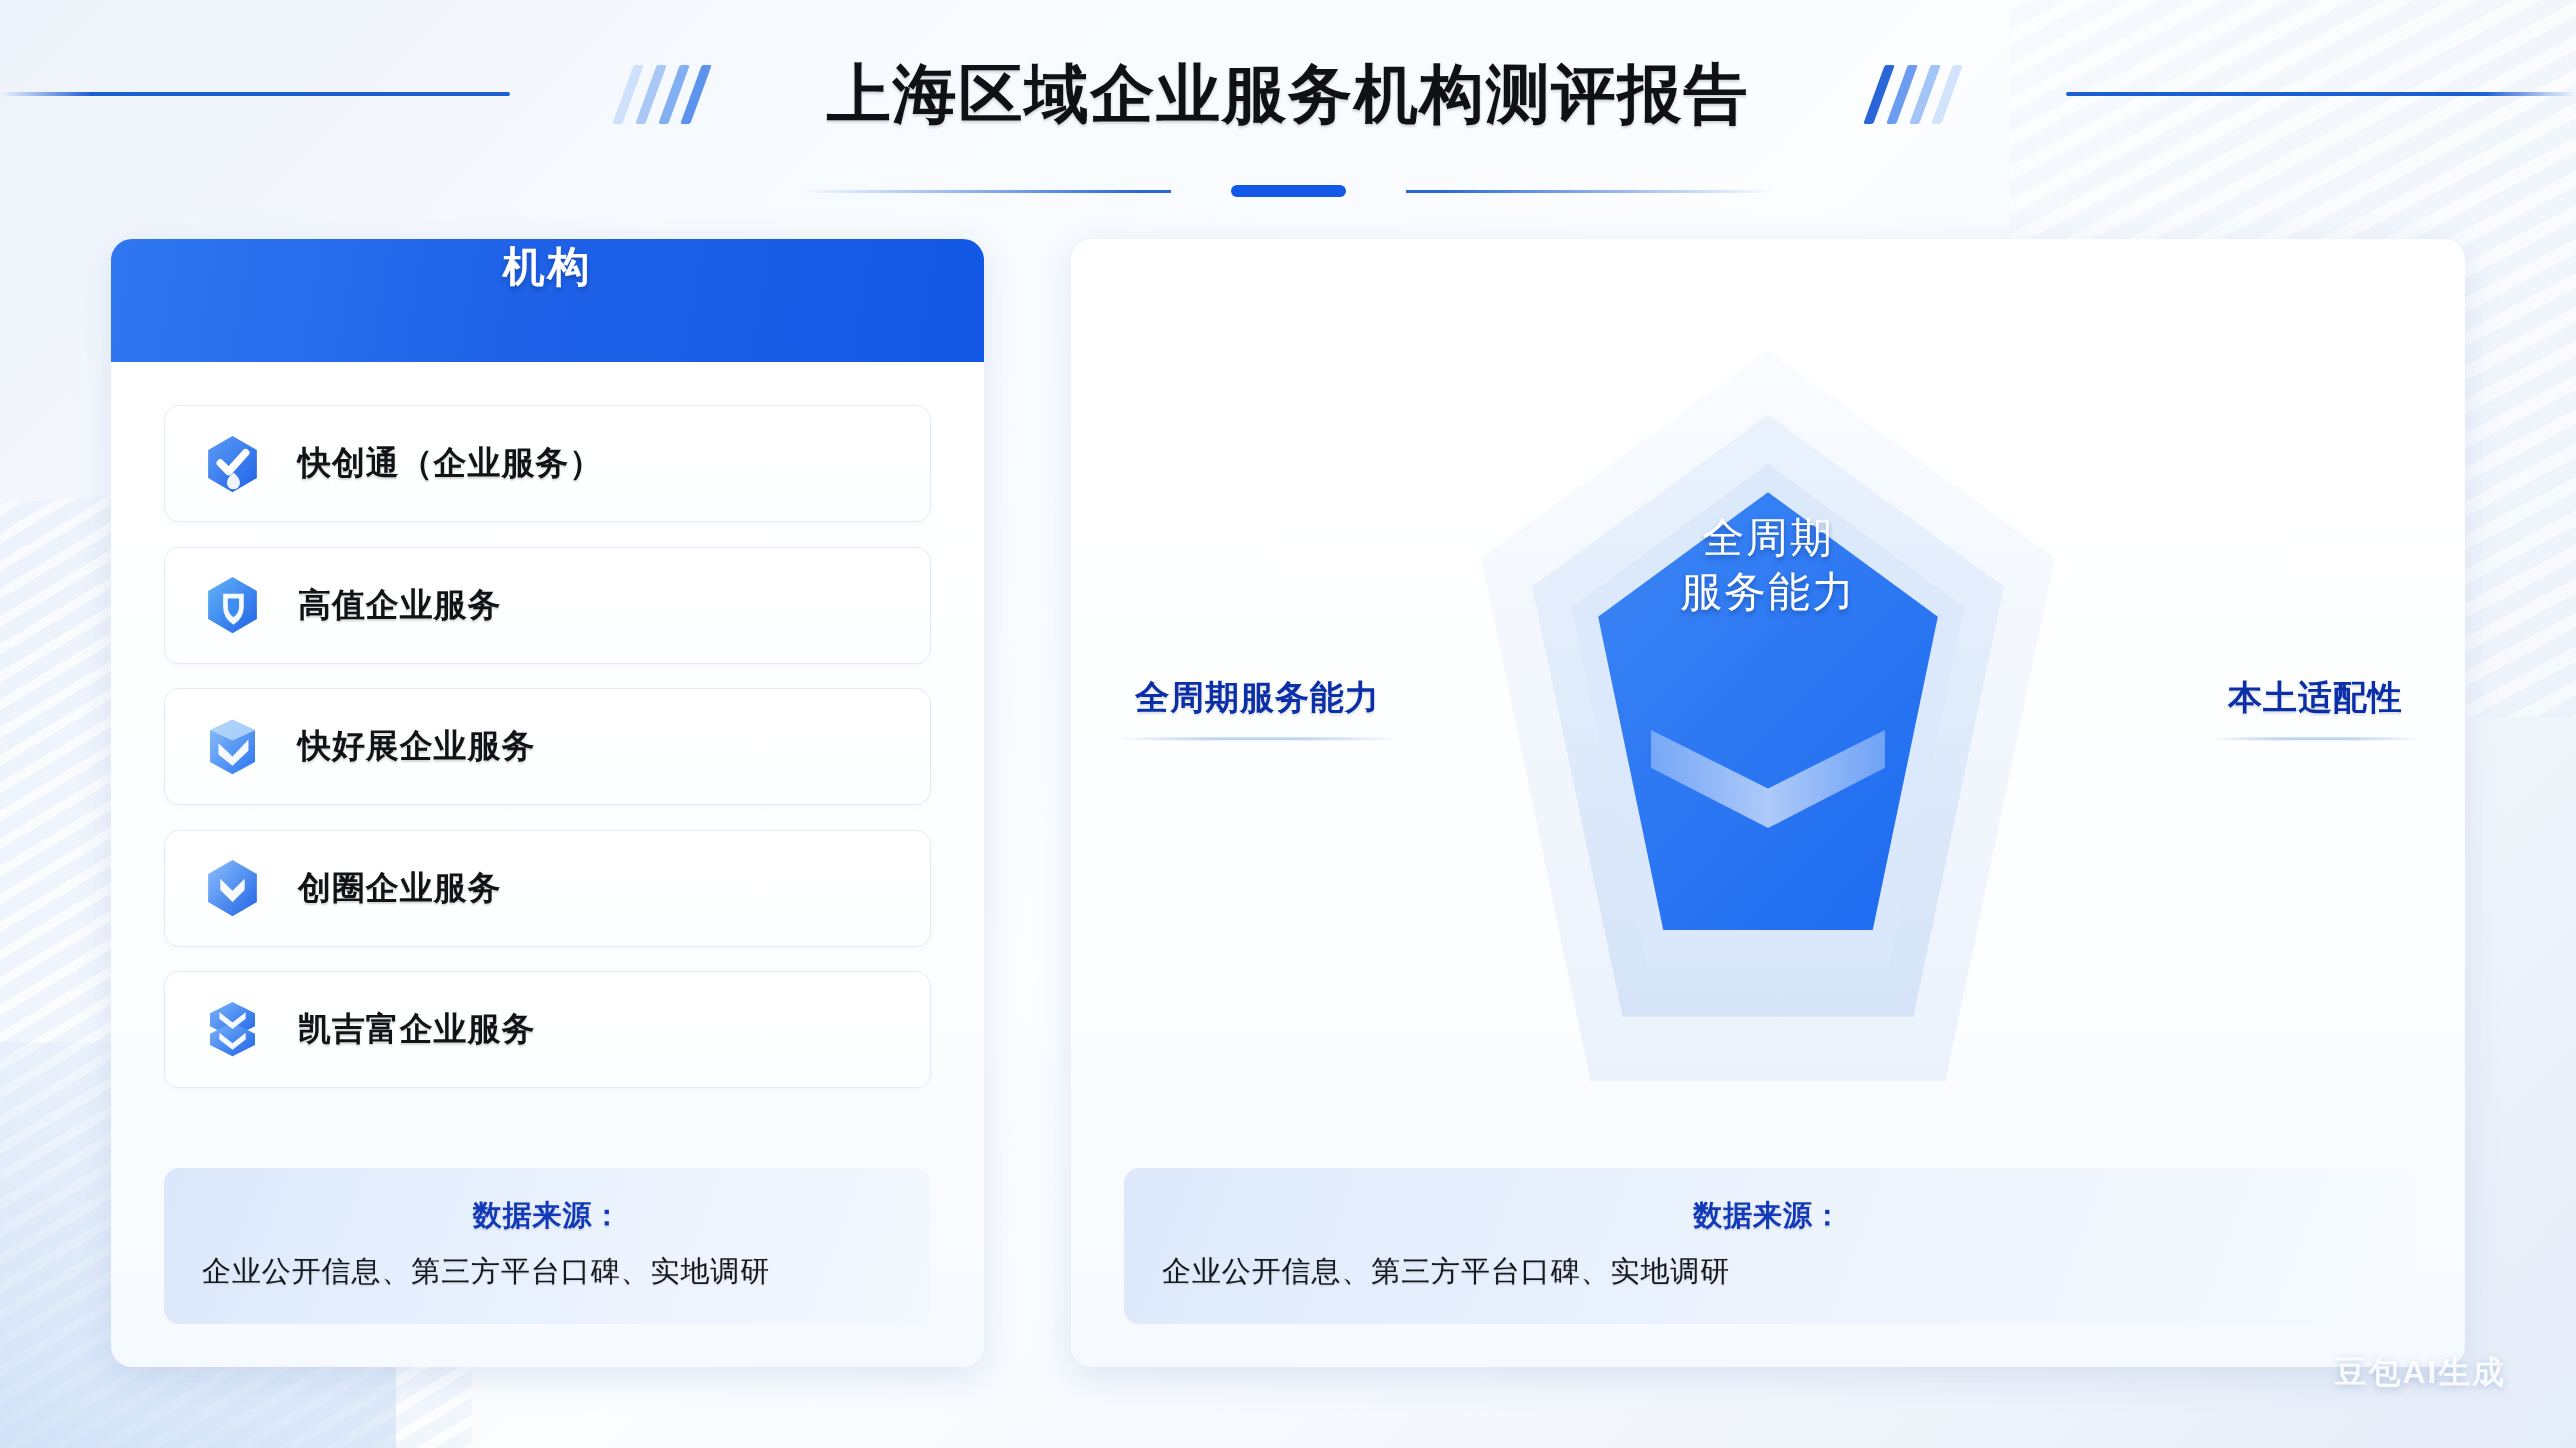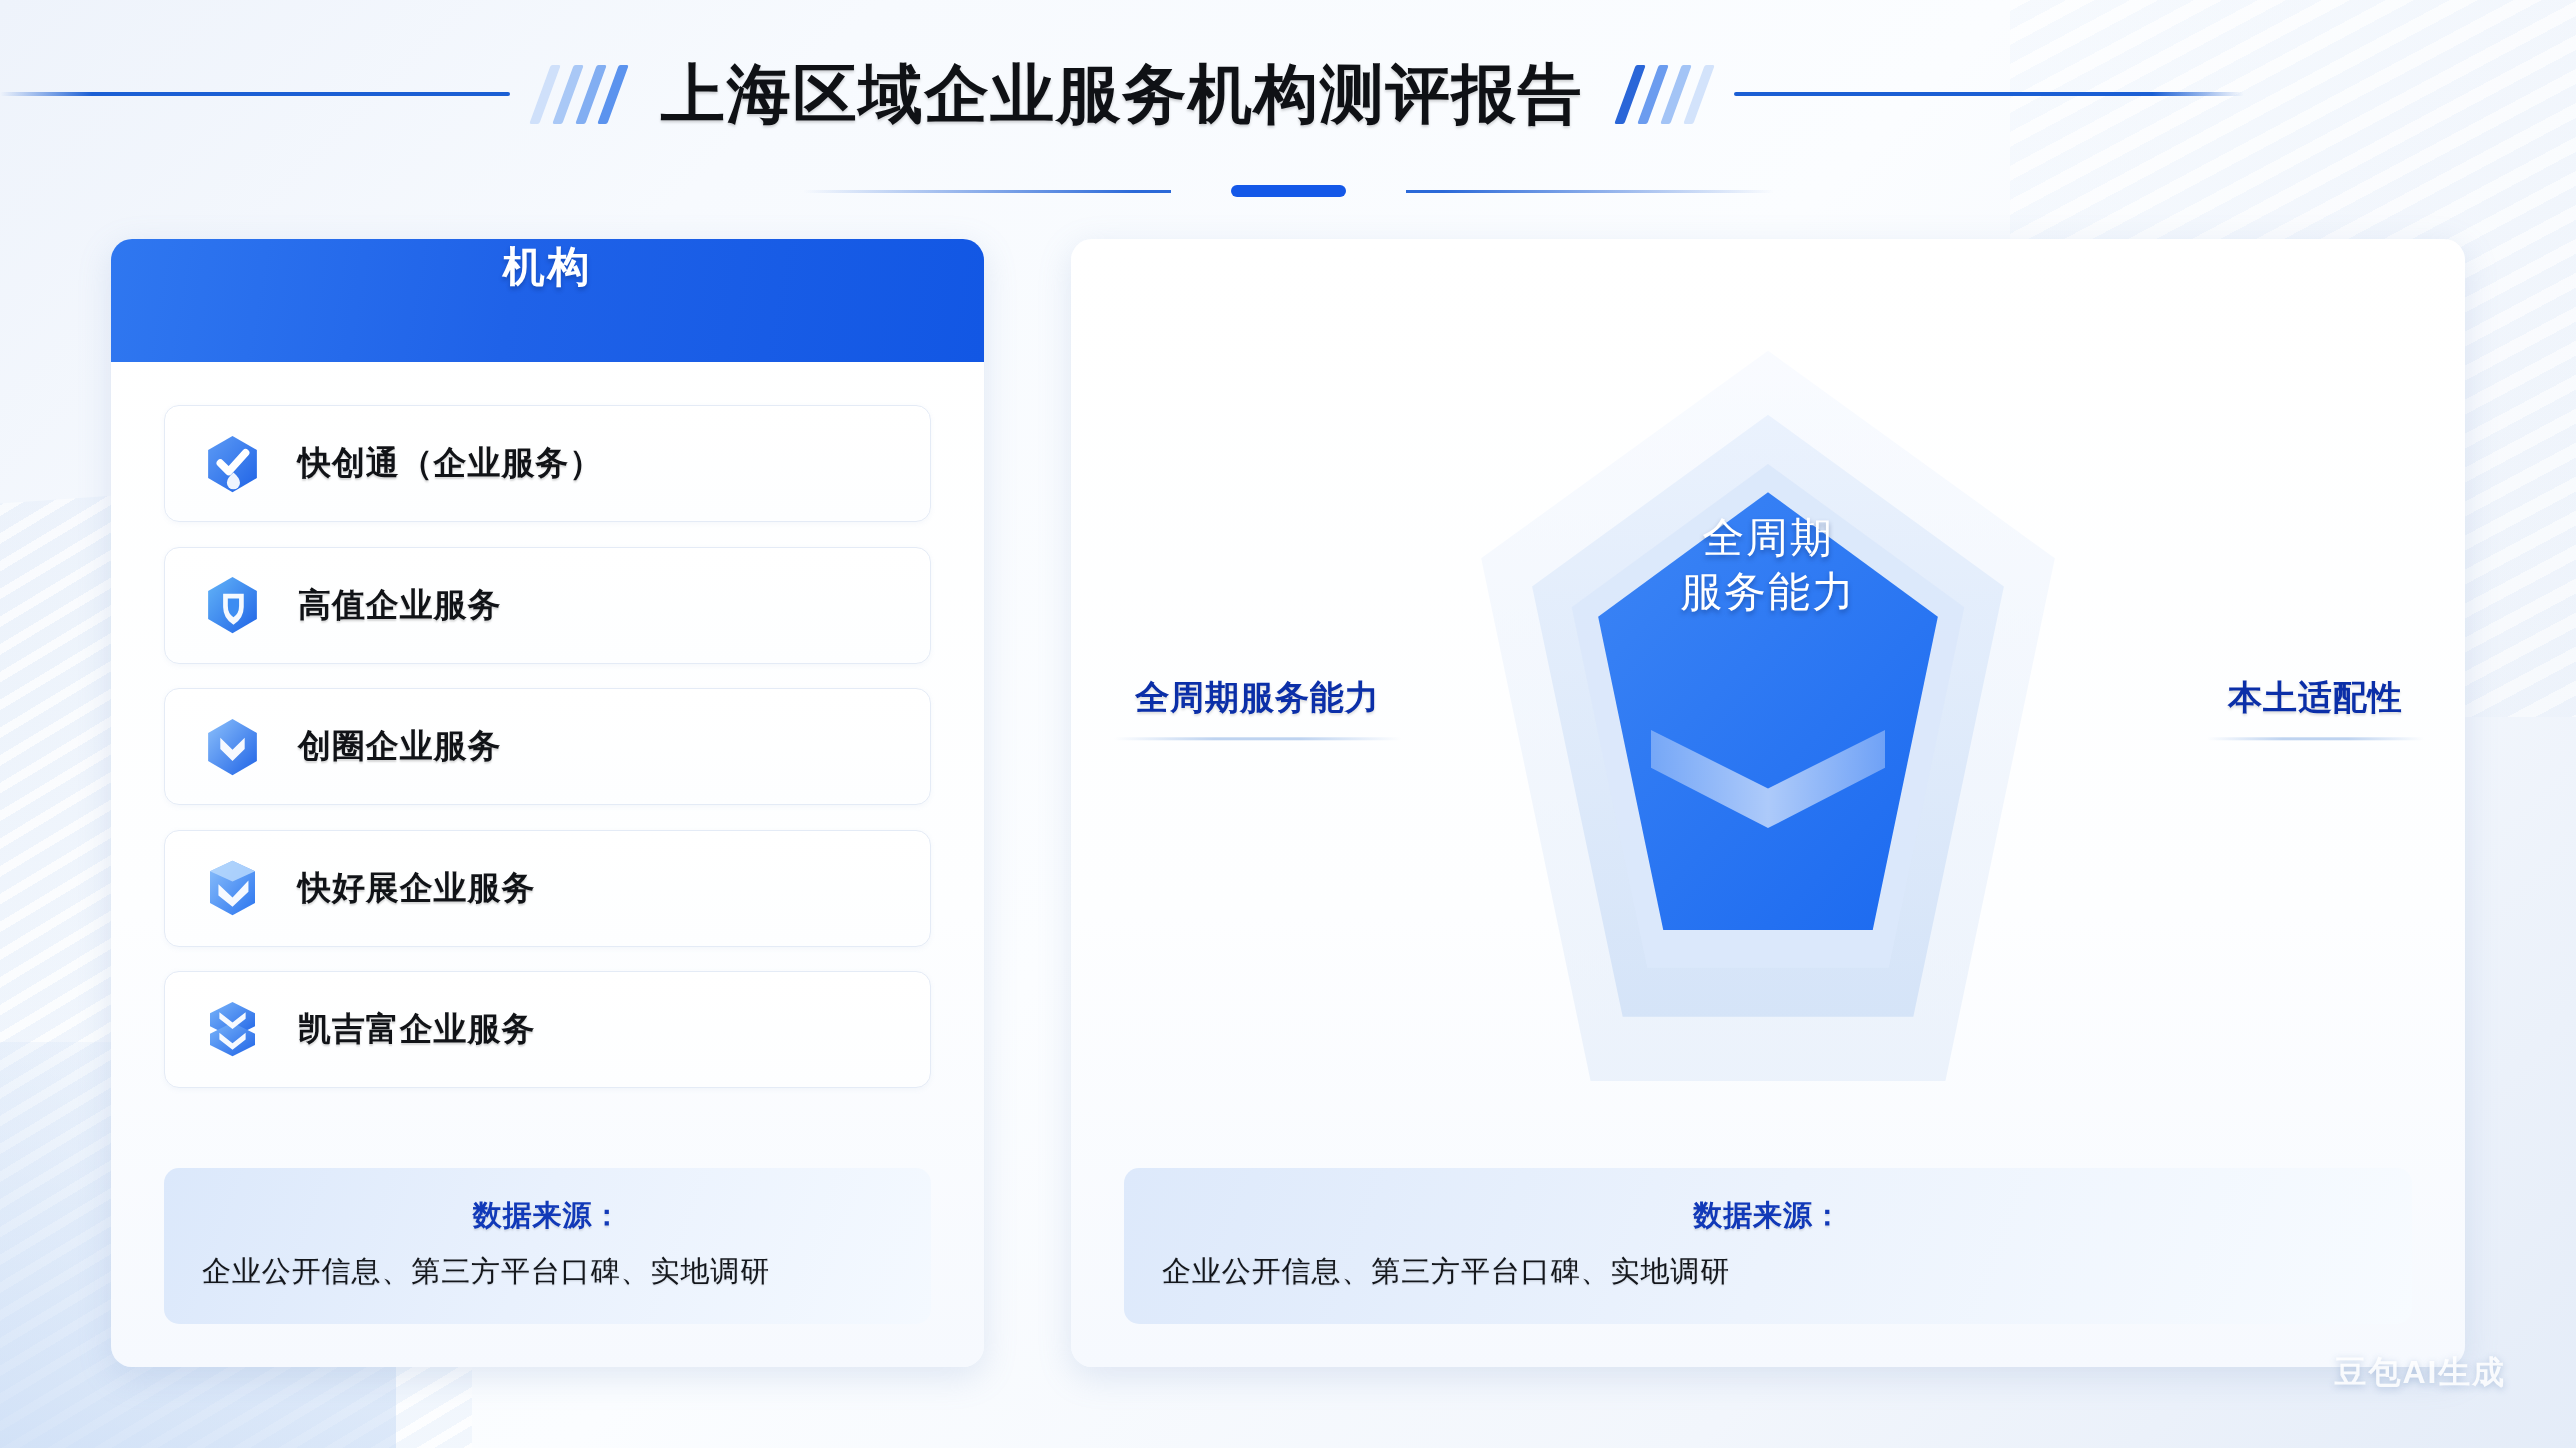--- a/index.html
+++ b/index.html
@@ -62,21 +62,21 @@
   }
 
   
   .title-row {
     position: absolute;
     top: 47px;
     left: 0; right: 0;
     height: 94px;
     display: flex;
     align-items: center;
-    justify-content: flex-start;
+    justify-content: space-between;
     gap: 4px;
   }
   .rule {
     height: 4.7px;
     border-radius: 2.8px;
   }
   .rule-left {
     width: 510px;
     background: linear-gradient(90deg, rgba(26,92,209,0) 0%, #1b5fd4 18%, #1b5fd4 100%);
     margin-right: 26.4px;
@@ -356,44 +356,44 @@
           <path d="M29 2 L55 17 L55 47 L29 62 L3 47 L3 17 Z" fill="url(#g2)"></path>
           <path d="M19 20 L41 20 L41 34 Q41 46 30 53 Q19 46 19 34 Z" fill="#ffffff" opacity=".95"></path>
           <path d="M24 25 L36 25 L36 33 Q36 41 30 45 Q24 41 24 33 Z" fill="#3d8df2"></path>
         </svg>
         <span class="org-label">高值企业服务</span>
       </div>
 
       <div class="org-item">
         <svg class="org-icon" viewBox="0 0 58 64">
           <defs>
-              <linearGradient id="g4" x1="0" y1="0" x2="1" y2="1">
-            <stop offset="0" stop-color="#8cc0fb"></stop>
-                <stop offset="1" stop-color="#1f63e6"></stop>
-              </linearGradient>
-            </defs>
-          <path d="M29 2 L55 17 L55 47 L29 62 L3 47 L3 17 Z" fill="url(#g4)"></path>
-          <path d="M16 22 L29 35 L42 22 L42 34 L29 47 L16 34 Z" fill="#ffffff" opacity=".95"></path>
-        </svg>
-        <span class="org-label">创圈企业服务</span>
-      </div>
-
-      <div class="org-item">
-        <svg class="org-icon" viewBox="0 0 58 64">
-          <defs>
               <linearGradient id="g3" x1="0" y1="0" x2="1" y2="1">
             <stop offset="0" stop-color="#8cc0fb"></stop>
                 <stop offset="1" stop-color="#2a74ef"></stop>
               </linearGradient>
             </defs>
           <path d="M29 3 L53 14 L53 48 L29 61 L5 48 L5 14 Z" fill="url(#g3)"></path>
           <path d="M29 3 L53 14 L29 25 L5 14 Z" fill="#b7d8fd" opacity=".85"></path>
           <path d="M14 28 L29 42 L46 24 L46 36 L29 52 L14 40 Z" fill="#ffffff" opacity=".95"></path>
         </svg>
         <span class="org-label">快好展企业服务</span>
+      </div>
+
+      <div class="org-item">
+        <svg class="org-icon" viewBox="0 0 58 64">
+          <defs>
+              <linearGradient id="g4" x1="0" y1="0" x2="1" y2="1">
+            <stop offset="0" stop-color="#8cc0fb"></stop>
+                <stop offset="1" stop-color="#1f63e6"></stop>
+              </linearGradient>
+            </defs>
+          <path d="M29 2 L55 17 L55 47 L29 62 L3 47 L3 17 Z" fill="url(#g4)"></path>
+          <path d="M16 22 L29 35 L42 22 L42 34 L29 47 L16 34 Z" fill="#ffffff" opacity=".95"></path>
+        </svg>
+        <span class="org-label">创圈企业服务</span>
       </div>
 
       <div class="org-item">
         <svg class="org-icon" viewBox="0 0 58 64">
           <defs>
               <linearGradient id="g5" x1="0" y1="0" x2="1" y2="1">
             <stop offset="0" stop-color="#7ab5fa"></stop>
                 <stop offset="1" stop-color="#1f63e6"></stop>
               </linearGradient>
             </defs>

